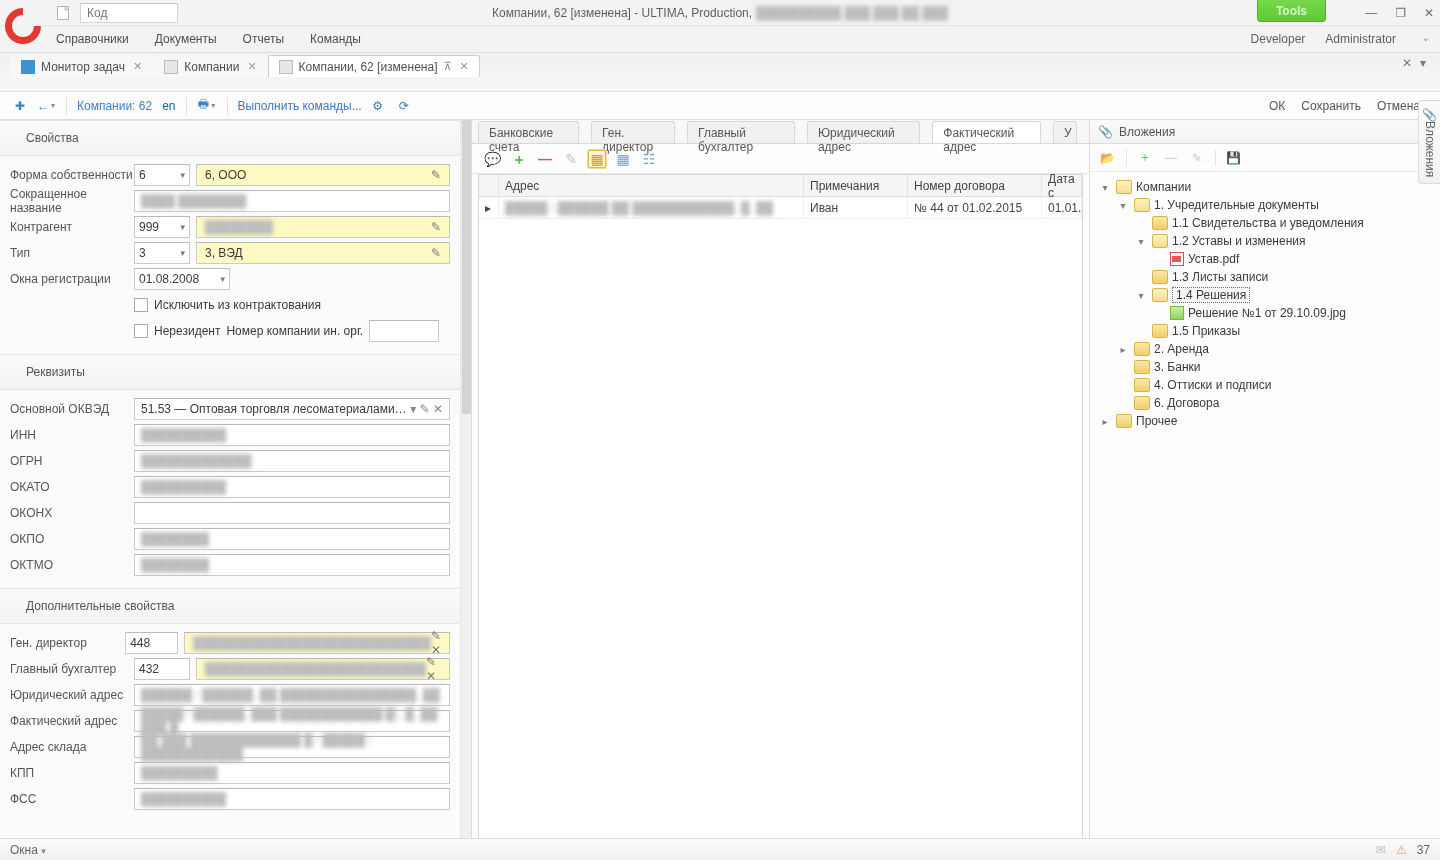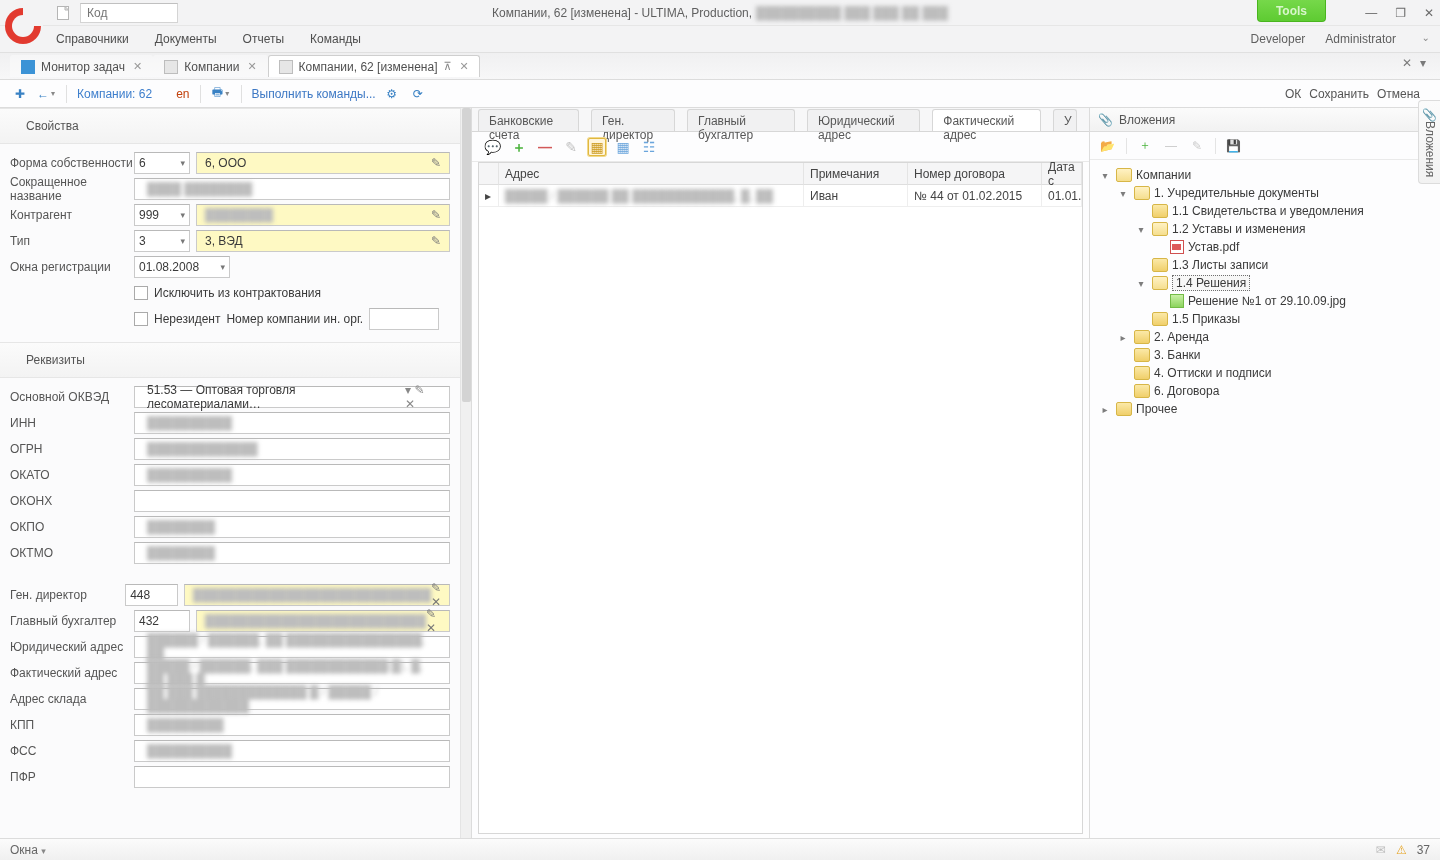--- a/index.html
+++ b/index.html
@@ -13,51 +13,51 @@
 .title-center{position:absolute;left:50%;top:0;transform:translateX(-50%);height:26px;display:flex;align-items:center;color:#5f5f5f;font-size:12px;white-space:nowrap}
 .title-blur{color:#bdbdbd;filter:blur(2px);margin-left:4px}
 .title-right{position:absolute;right:6px;top:0;height:26px;display:flex;align-items:center}
 .win-controls{display:flex;gap:18px;margin-left:14px;color:#6b6b6b}
 .win-controls span{cursor:default}
 .tools-pill{position:absolute;right:114px;top:0;background:linear-gradient(#76d84a,#5ecb32);border:1px solid #49b51e;border-top:none;border-radius:0 0 4px 4px;padding:4px 18px 3px 18px;color:#d8f6cb;font-weight:bold;font-size:12px}
 .menu-bar{height:26px;display:flex;align-items:center;padding-left:56px;gap:26px;color:#4f4f4f;position:relative}
 .menu-bar span{cursor:default}
 .dev-admin{position:absolute;right:44px;top:0;height:26px;display:flex;align-items:center;gap:20px;color:#5f5f5f}
 .menu-dd{position:absolute;right:10px;top:6px;color:#8a8a8a;font-size:10px}
-.doc-tabs{height:28px;background:linear-gradient(#f0f0f1,#f7f7f8);border-top:1px solid #e0e0e0;border-bottom:1px solid #dcdcdc;display:flex;padding:2px 0 0 10px;position:relative}
+.doc-tabs{height:40px;background:linear-gradient(#f0f0f1,#f7f7f8);border-top:1px solid #e0e0e0;border-bottom:1px solid #dcdcdc;display:flex;padding:2px 0 0 10px;position:relative}
 .doc-tab{display:flex;align-items:center;gap:6px;padding:0 10px;height:22px;border:1px solid transparent;border-bottom:none;border-radius:3px 3px 0 0;color:#505050}
 .doc-tab.inactive{background:rgba(255,255,255,.4)}
 .doc-tab.active{background:#fff;border-color:#cfcfcf}
 .doc-tab .tab-icon{width:14px;height:14px;background:#3c93d6}
 .doc-tab .tab-icon.comp{background:#e6e6e6;border:1px solid #bdbdbd}
 .doc-tab .tab-close{color:#999;font-size:11px;margin-left:2px}
 .doc-tab .pin{color:#888;font-size:11px}
 .doc-tabs .right-close{position:absolute;right:14px;top:3px;display:flex;gap:8px;color:#7a7a7a}
 .toolbar{height:28px;border-bottom:1px solid #dcdcdc;display:flex;align-items:center;padding:0 10px;gap:6px;background:#fdfdfe;justify-content:space-between}
 .tb-left{display:flex;align-items:center;gap:6px}
 .tb-left .divider{width:1px;height:18px;background:#e0e0e0;margin:0 4px}
 .tb-btn{width:20px;height:20px;display:flex;align-items:center;justify-content:center;color:#3a82c4;cursor:default}
 .tb-btn.dd::after{content:"▾";font-size:8px;margin-left:2px;color:#888}
 .crumb{color:#3d7ecc}
 .crumb .num{}
-.tb-right{display:flex;gap:8px;color:#555;padding-right:10px}
+.tb-right{display:flex;gap:16px;color:#555;padding-right:10px}
 .main-area{display:flex;height:calc(100% - 26px - 26px - 24px - 28px - 22px)}
 .left-pane{width:472px;height:100%;border-right:1px solid #dcdcdc;overflow:hidden;position:relative;background:#fbfbfc}
 .vscroll-gutter{position:absolute;top:0;right:0;width:11px;height:100%;background:#f0f0f0;border-left:1px solid #e4e4e4}
 .vscroll-thumb{position:absolute;left:1px;top:0;width:9px;height:40%;background:#d3d3d3;border-radius:2px}
 .prop-content{position:absolute;inset:0 11px 0 0;overflow:hidden}
 .section-head{height:36px;border-top:1px solid #e6e6e6;border-bottom:1px solid #e6e6e6;background:linear-gradient(#fbfbfb,#f3f3f3);display:flex;align-items:center;padding:0 26px;color:#555}
 .prop-group{padding:6px 10px 10px 10px}
 .row{display:flex;align-items:center;height:26px}
 .lab{width:124px;color:#555}
 .fld-small{width:56px;border:1px solid #cacaca;height:22px;display:flex;align-items:center;padding:0 4px;background:#fff;border-top-color:#b9b9b9}
 .fld-small .dd{margin-left:auto;color:#777;font-size:9px}
 .fld-wide{flex:1;border:1px solid #cacaca;height:22px;display:flex;align-items:center;padding:0 8px;background:#fef9c3;border-top-color:#b9b9b9;margin-left:6px}
 .fld-wide .pen{margin-left:auto;color:#777}
-.fld-full{flex:1;border:1px solid #cacaca;height:22px;display:flex;align-items:center;padding:0 12px;background:#fff;border-top-color:#b9b9b9}
+.fld-full{flex:1;border:1px solid #cacaca;height:22px;display:flex;align-items:center;padding:0 6px;background:#fff;border-top-color:#b9b9b9}
 .blur-text{color:#bdbdbd;filter:blur(2px);user-select:none}
 .chk{width:14px;height:14px;border:1px solid #aaa;background:#fff;margin-right:6px}
 .center-pane{flex:1;height:100%;border-right:1px solid #dcdcdc;position:relative;background:#fdfdfe}
 .inner-tabs{height:24px;display:flex;align-items:flex-end;border-bottom:1px solid #d7d7d7;padding-left:6px;background:#f7f7f8}
 .inner-tab{padding:4px 10px;border:1px solid #d7d7d7;border-bottom:none;border-radius:3px 3px 0 0;background:#f1f1f2;color:#575757;margin-right:12px;height:22px}
 .inner-tab.active{background:#fff}
 .inner-toolbar{height:30px;display:flex;align-items:center;gap:8px;padding:0 12px;border-bottom:1px solid #e9e9e9}
 .it-btn{width:18px;height:18px;display:flex;align-items:center;justify-content:center;font-size:14px;line-height:1}
 .it-chat{color:#bfbfbf}
 .it-add{color:#49b23b;font-weight:bold}
@@ -165,21 +165,21 @@
     <span>▾</span>
   </div>
 </div>
 
 <div class="toolbar">
   <div class="tb-left">
     <span class="tb-btn">✚</span>
     <span class="tb-btn dd">←</span>
     <div class="divider"></div>
     <span class="crumb"><span>Компании:</span> <span class="num">62</span></span>
-    <span style="margin-left:18px;color:#c2410c">en</span>
+    <span style="margin-left:4px;color:#0369a1">en</span>
     <div class="divider"></div>
     <span class="tb-btn dd">🖶</span>
     <div class="divider"></div>
     <span style="color:#3d78c4">Выполнить команды...</span>
     <span class="tb-btn">⚙</span>
     <span class="tb-btn">⟳</span>
   </div>
   <div class="tb-right">
     <span>ОК</span>
     <span>Сохранить</span>
@@ -289,20 +289,21 @@
               <span class="blur-text">████████</span>
             </div>
           </div>
         <div class="row">
             <div class="lab">ОКТМО</div>
             <div class="fld-full">
               <span class="blur-text">████████</span>
             </div>
           </div>
       </div>
+      <div class="section-head">Дополнительные свойства</div>
       <div class="prop-group">
         <div class="row">
             <div class="lab">Ген. директор</div>
           <div class="fld-small">
               <span>448</span>
             </div>
           <div class="fld-wide">
               <span class="blur-text">████████████████████████████</span>
               <span class="pen">✎ ✕</span>
             </div>
@@ -338,26 +339,20 @@
         <div class="row">
             <div class="lab">КПП</div>
             <div class="fld-full">
               <span class="blur-text">█████████</span>
             </div>
           </div>
         <div class="row">
             <div class="lab">ФСС</div>
             <div class="fld-full">
               <span class="blur-text">██████████</span>
-            </div>
-          </div>
-        <div class="row">
-            <div class="lab">ПФР</div>
-            <div class="fld-full">
-              <span></span>
             </div>
           </div>
       </div>
     </div>
     <div class="vscroll-gutter">
         <div class="vscroll-thumb"></div>
       </div>
   </div>
 
   <div class="center-pane">

